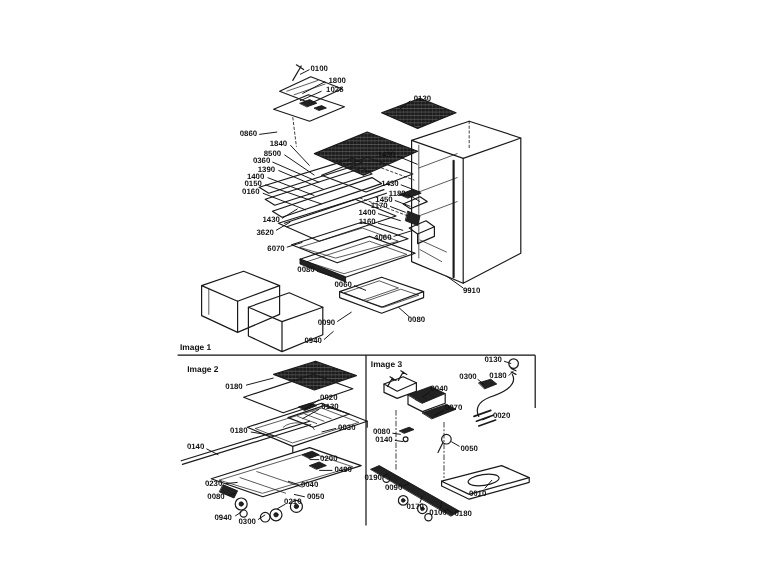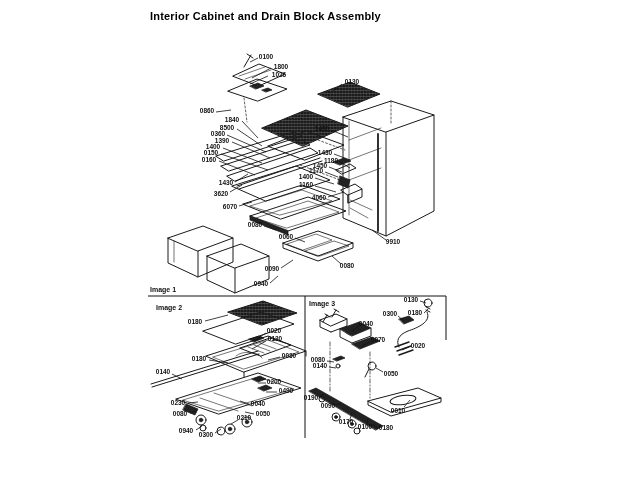--- a/index.html
+++ b/index.html
@@ -16,21 +16,20 @@
   .leader{stroke:#111;stroke-width:.8;fill:none;}
   text.callout{font-family:"Liberation Sans",sans-serif;font-size:6.5px;font-weight:bold;fill:#101010;
         text-anchor:middle;}
   text.section-label{font-family:"Liberation Sans",sans-serif;font-size:7px;font-weight:bold;fill:#101010;}
   .panel-line{stroke:#111;stroke-width:1;}
 </style>
 </head>
 <body>
 
 <div class="page">
-  <h1 class="page-title">Interior Cabinet and Drain Block Assembly</h1>
 
   <svg class="diagram" width="640" height="480" viewBox="0 0 640 480">
     <defs>
       <pattern id="fins" width="3" height="3" patternUnits="userSpaceOnUse">
         <rect width="3" height="3" fill="#1c1c1c"></rect>
         <line x1="0" y1="0" x2="3" y2="0" stroke="#9a9a9a" stroke-width="0.6"></line>
         <line x1="0" y1="0" x2="0" y2="3" stroke="#666" stroke-width="0.5"></line>
       </pattern>
     </defs>
 

